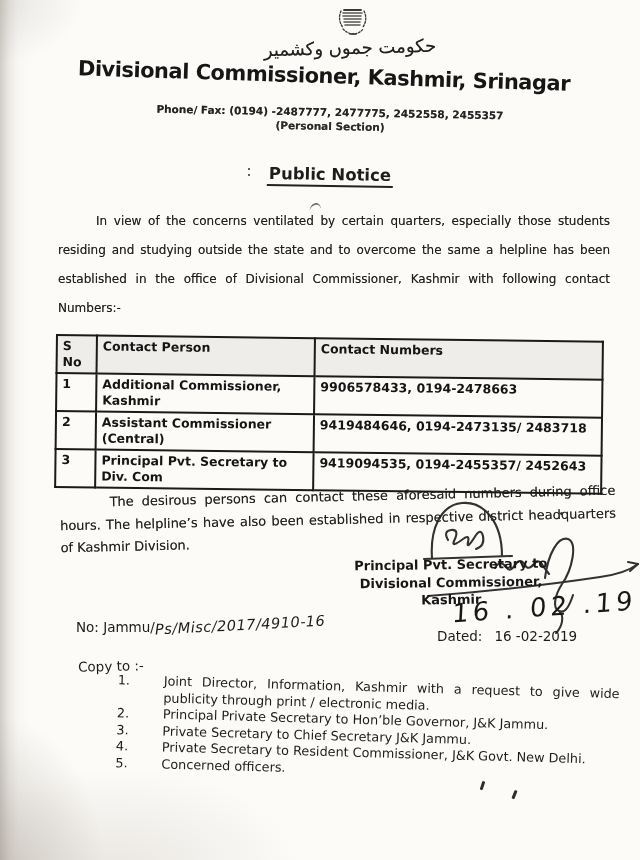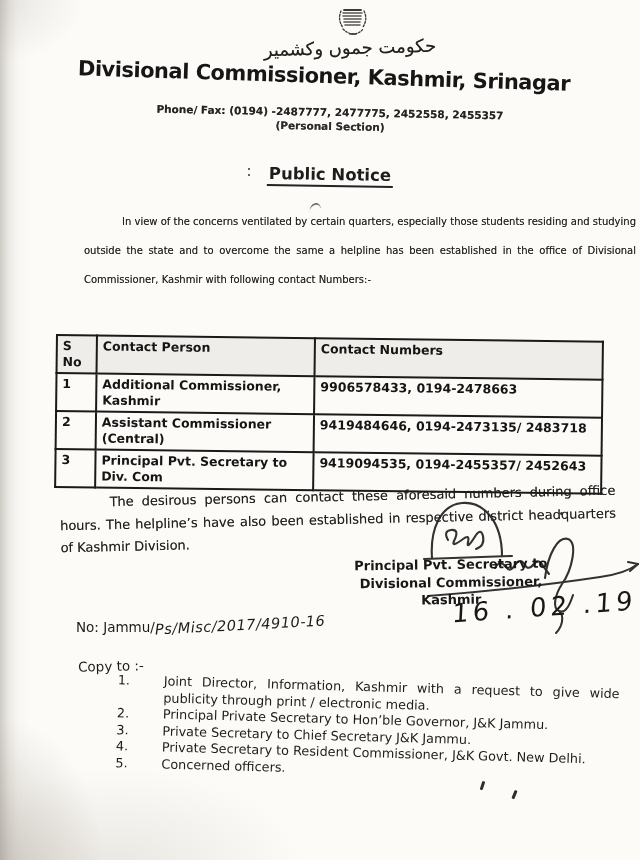--- a/index.html
+++ b/index.html
@@ -19,21 +19,21 @@
   
   .emblem{left:334px;top:7px;width:37px;height:31px;}
   .urdu{left:250px;top:37px;width:200px;text-align:center;font-size:18px;direction:rtl;transform:rotate(-1.5deg);color:#222;}
   .title{left:28px;top:64px;width:592px;text-align:center;font-size:21px;font-weight:bold;letter-spacing:-.5px;transform:rotate(1.8deg);color:#161616;}
   .phone{left:70px;top:106px;width:520px;text-align:center;font-size:10.5px;font-weight:bold;transform:rotate(1.1deg);color:#242424;}
   .section{left:70px;top:120px;width:520px;text-align:center;font-size:10.5px;font-weight:bold;transform:rotate(1.1deg);color:#2a2a2a;}
 
   
   .heading{left:235px;top:165px;width:190px;text-align:center;font-size:16.5px;font-weight:bold;transform:rotate(1deg);}
   .heading span{display:inline-block;border-bottom:2.5px solid #222;padding:0 2px 1px 2px;}
-  .para1{left:58px;top:207px;width:552px;font-size:10px;line-height:29px;text-align:justify;text-indent:38px;color:#1f1f1f;margin-left:26px;}
+  .para1{left:58px;top:207px;width:552px;font-size:12px;line-height:29px;text-align:justify;text-indent:38px;color:#1f1f1f;}
   .para2{left:60px;top:486px;width:556px;font-size:13px;line-height:22.5px;text-align:justify;text-indent:50px;transform:rotate(-1.3deg);color:#1f1f1f;}
 
   
   .tblwrap{left:56px;top:334px;transform:rotate(.7deg);transform-origin:top left;}
   table.contacts{border-collapse:collapse;width:546px;table-layout:fixed;}
   table.contacts td,table.contacts th{
     border:2px solid #1a1a1a;font-size:12.5px;font-weight:bold;line-height:15.5px;
     padding:2px 5px 3px 5px;vertical-align:top;text-align:left;color:#151515;
   }
   table.contacts th{background:rgba(120,115,108,.10);}
@@ -140,20 +140,23 @@
   <div class="abs sigblock">
     <div>Principal Pvt. Secretary to</div>
     <div>Divisional Commissioner,</div>
     <div>Kashmir</div>
   </div>
   <div class="abs bigdate">16 . 02 .19</div>
 
   <div class="abs refline">
     <span>No: Jammu/</span><span class="hand">Ps/Misc/2017/4910-16</span>
   </div>
+  <div class="abs dated">
+    <span>Dated:</span><span class="val">16 -02-2019</span>
+  </div>
 
   <div class="abs copylabel">Copy to :-</div>
   <div class="abs copylist">
     <div class="copyitem">
       <span class="num">1.</span>
       <span class="itxt">Joint Director, Information, Kashmir with a request to give wide publicity through print / electronic media.</span>
     </div>
     <div class="copyitem">
       <span class="num">2.</span>
       <span class="itxt">Principal Private Secretary to Hon’ble Governor, J&amp;K Jammu.</span>

